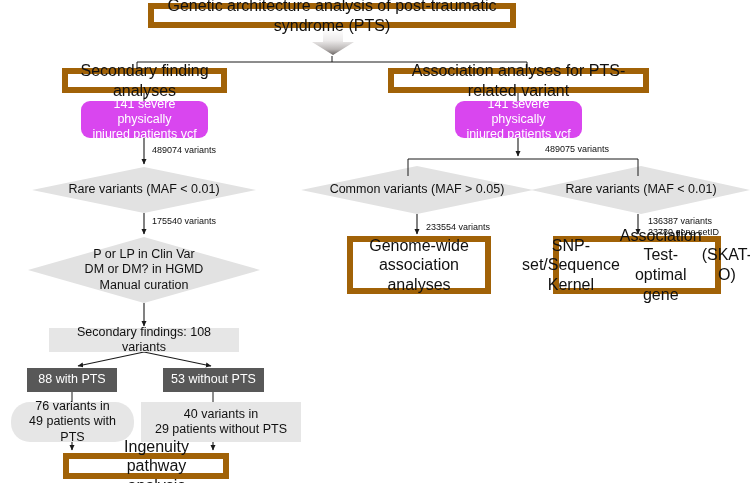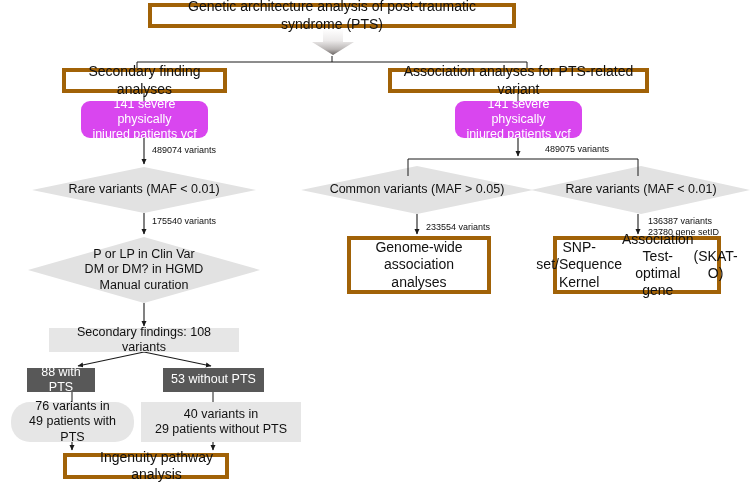--- a/index.html
+++ b/index.html
@@ -31,23 +31,23 @@
     box-sizing: border-box;
     display: flex;
     align-items: center;
     justify-content: center;
     text-align: center;
     line-height: 1.22;
   }
   
   .box-white {
     background: #ffffff;
-    border: 4px solid #a16207;
-    color: #111111;
-    font-size: 14px;
+    border: 6px solid #a16207;
+    color: #111111;
+    font-size: 16px;
     padding: 2px 6px;
   }
   
   .box-gray {
     background: #e6e6e6;
     border: none;
     color: #111111;
     font-size: 12.5px;
     padding: 11px 6px;
   }
@@ -186,21 +186,21 @@
   <div class="diamond-label" style="left:44px; top:247px; width:200px; height:46px; flex-direction:column;">
     <span>P or LP in Clin Var</span>
     <span>DM or DM? in HGMD</span>
     <span>Manual curation</span>
   </div>
 
   <div class="node box-gray" style="left:49px; top:328px; width:190px; height:24px;">
     <span>Secondary findings: 108 variants</span>
   </div>
 
-  <div class="node box-dark" style="left:27px; top:368px; width:68px; height:24px;">
+  <div class="node box-dark" style="left:27px; top:368px; width:90px; height:24px;">
     <span>88 with PTS</span>
   </div>
 
   <div class="node box-dark" style="left:163px; top:368px; width:101px; height:24px;">
     <span>53 without PTS</span>
   </div>
 
   <div class="node box-gray" style="left:11px; top:402px; width:123px; height:40px; flex-direction:column;border-radius:19px;">
     <span>76 variants in</span>
     <span>49 patients with PTS</span>

